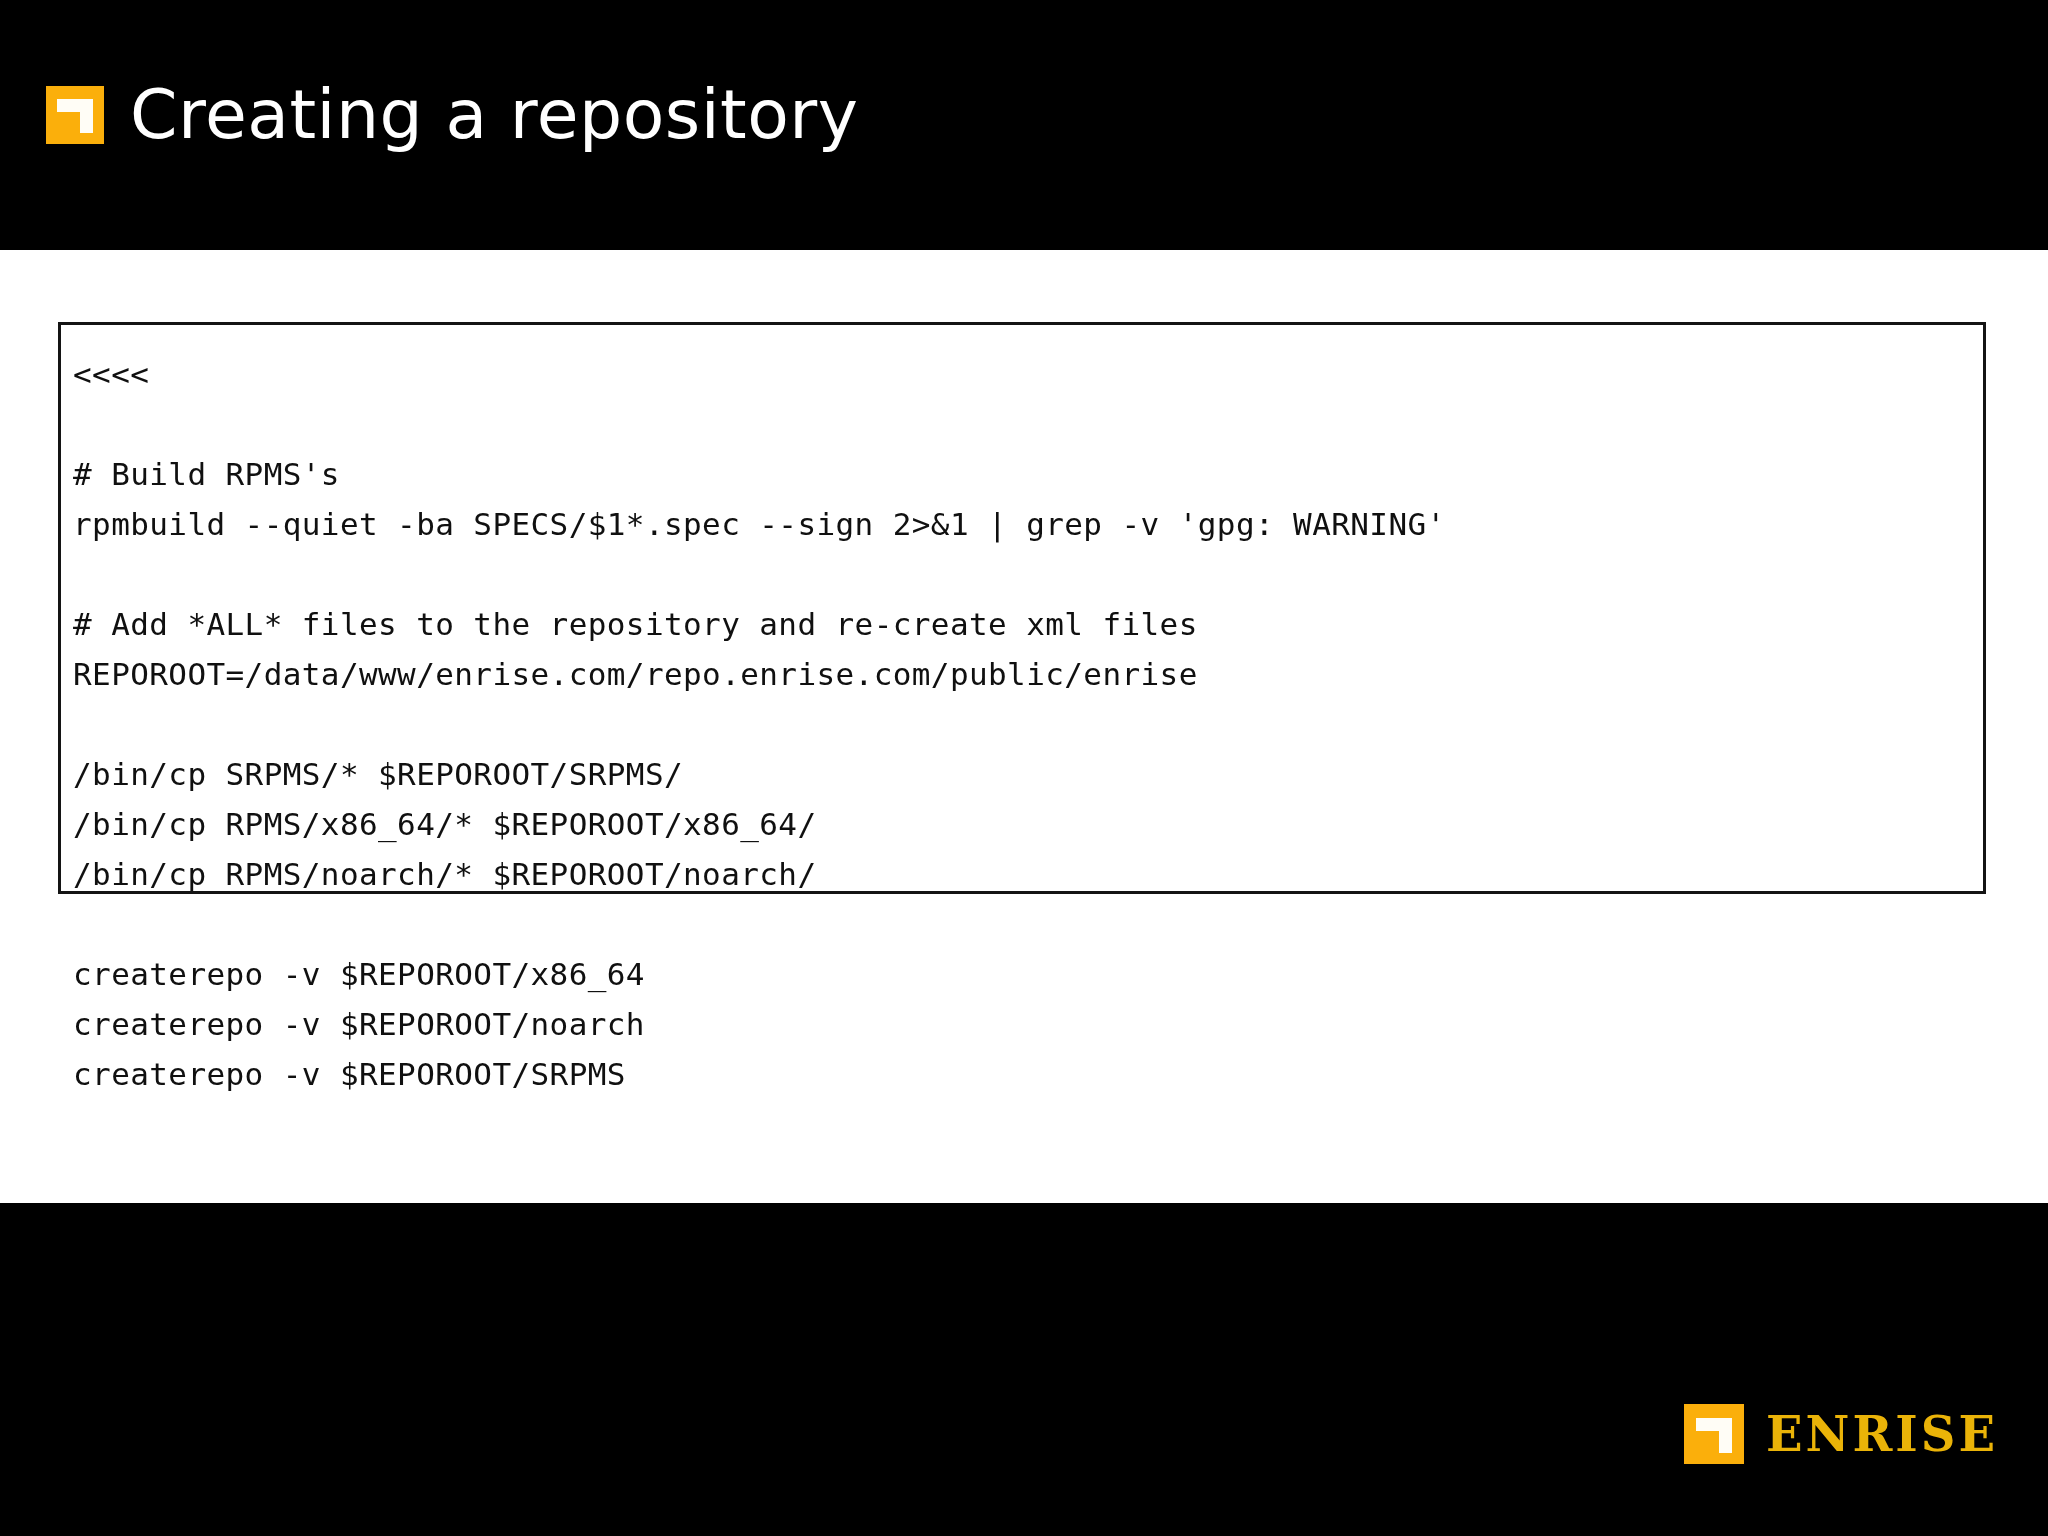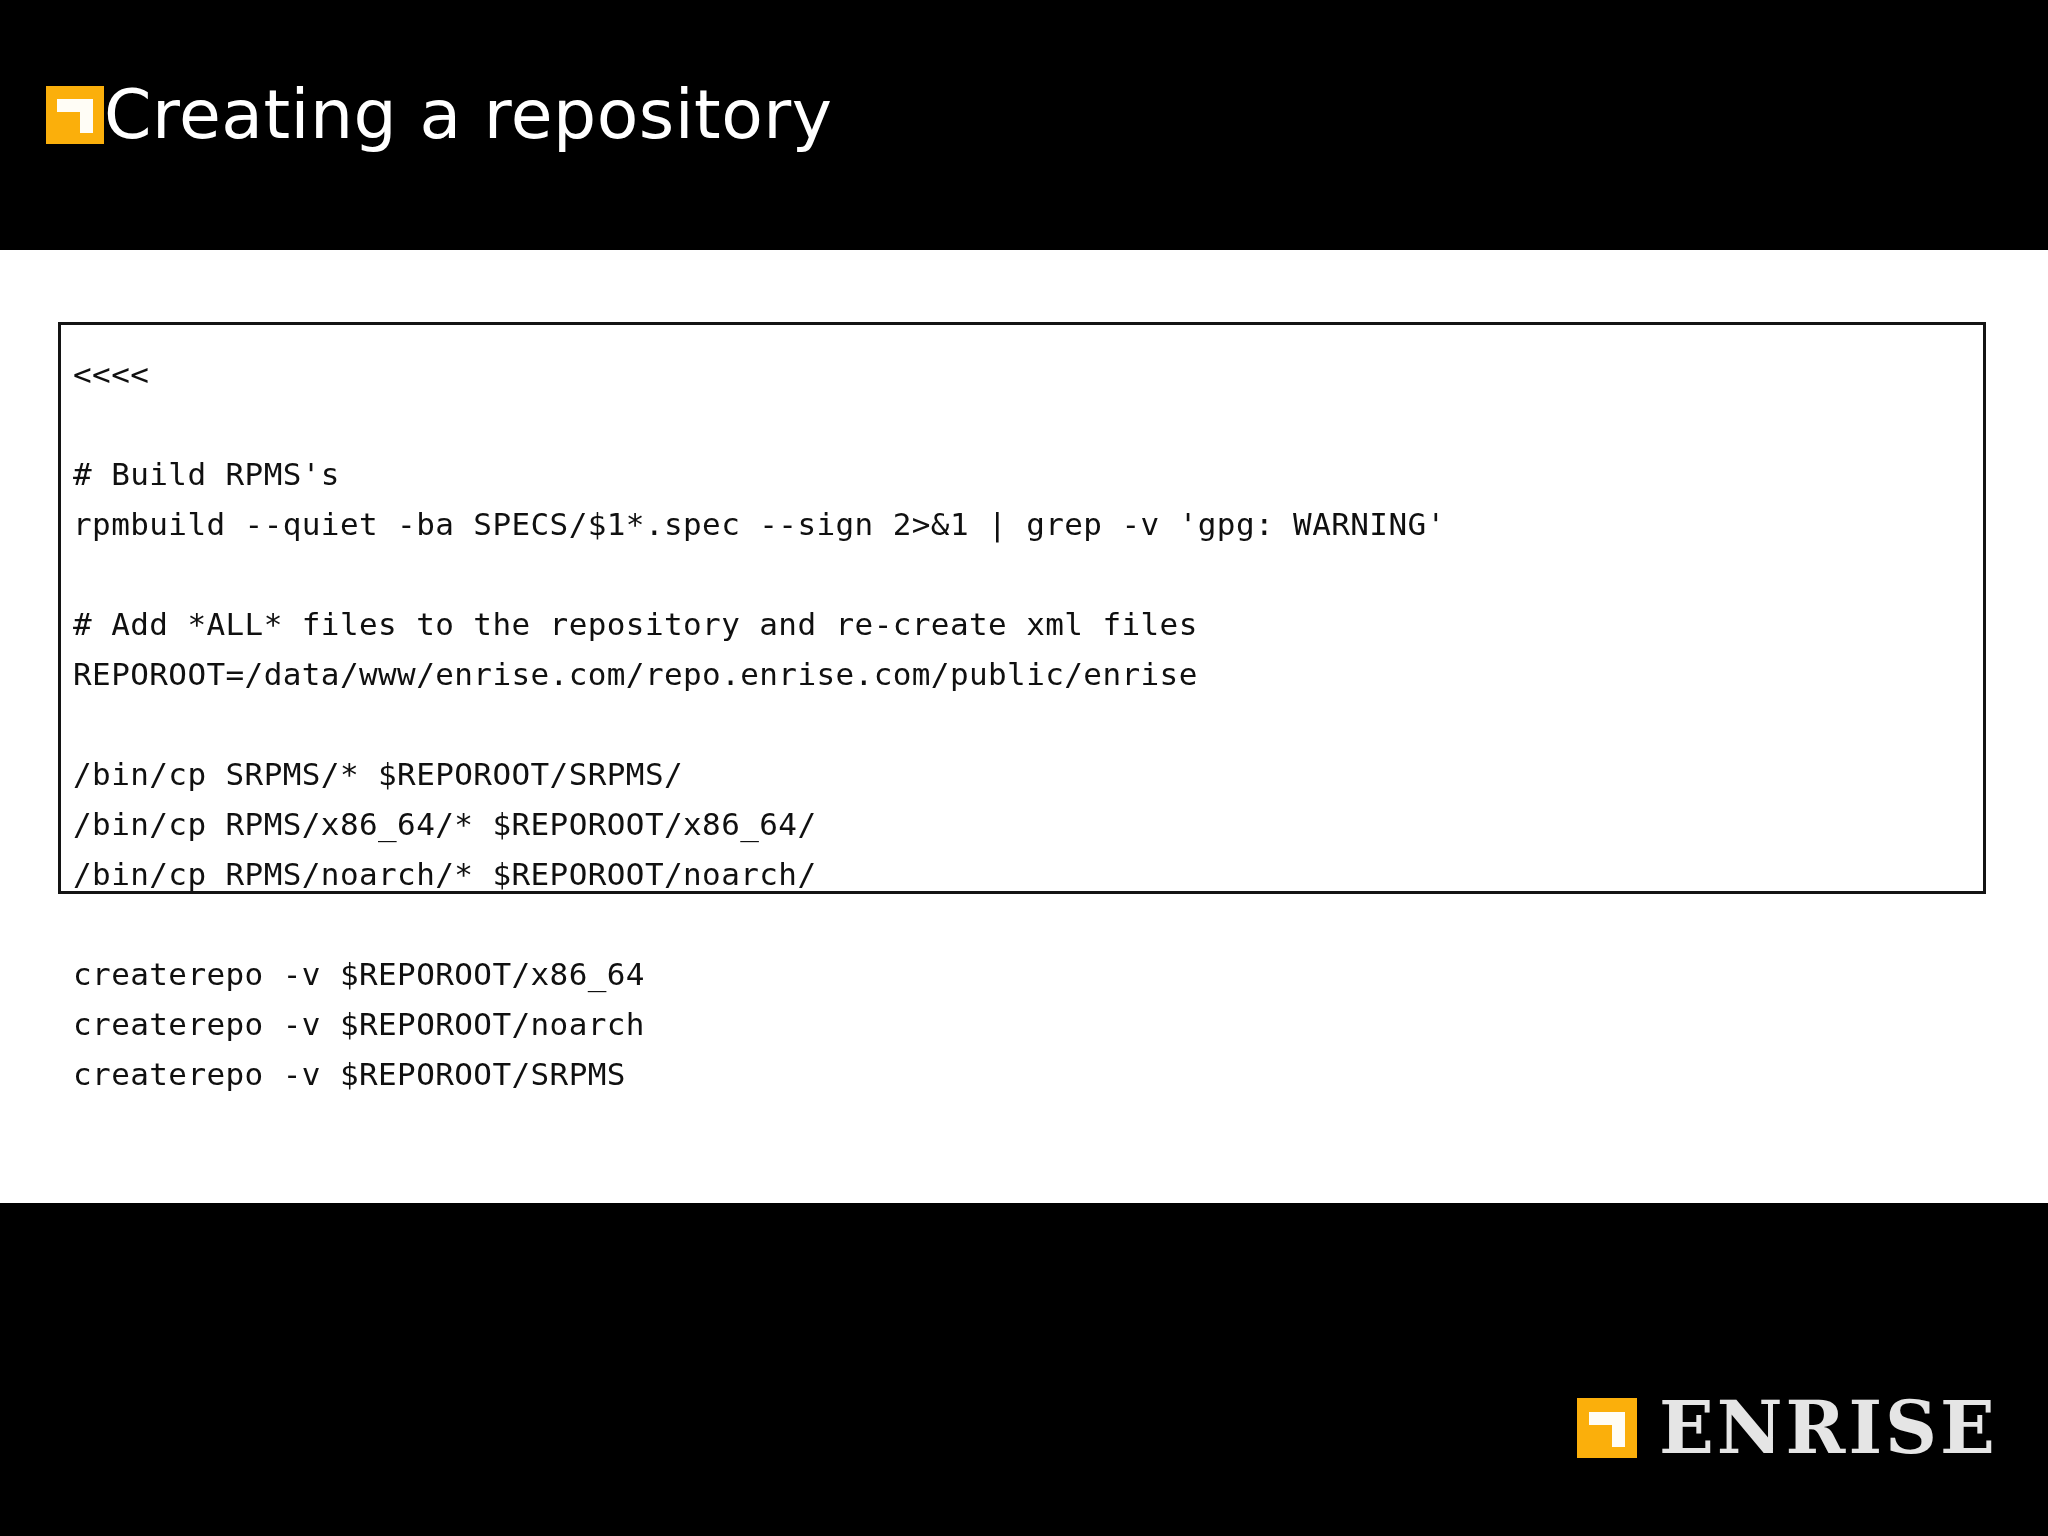--- a/index.html
+++ b/index.html
@@ -29,20 +29,21 @@
     width: 2048px;
     height: 250px;
     background: #000000;
   }
   .header-inner {
     position: absolute;
     left: 46px;
     top: 35px;
     display: flex;
     align-items: center;
+    gap: 26px;
     justify-content: space-between;
   }
 
   
   .logo-mark {
     position: relative;
     width: 58px;
     height: 58px;
     background: #fbaf0b;
     flex: 0 0 auto;
@@ -127,23 +128,23 @@
     width: 60px;
     height: 60px;
   }
   .logo-mark.small .bar-h {
     left: 12px; top: 14px; width: 36px; height: 13px;
   }
   .logo-mark.small .bar-v {
     left: 35px; top: 14px; width: 13px; height: 35px;
   }
   .footer-wordmark {
-    color: #e5e5e5;
+    color: #eab308;
     font-family: "DejaVu Serif", "Liberation Serif", serif;
-    font-size: 72px;
+    font-size: 48px;
     font-weight: 700;
     letter-spacing: 3px;
     line-height: 1;
     white-space: nowrap;
   }
 </style>
 </head>
 <body>
 
 <div class="slide">

